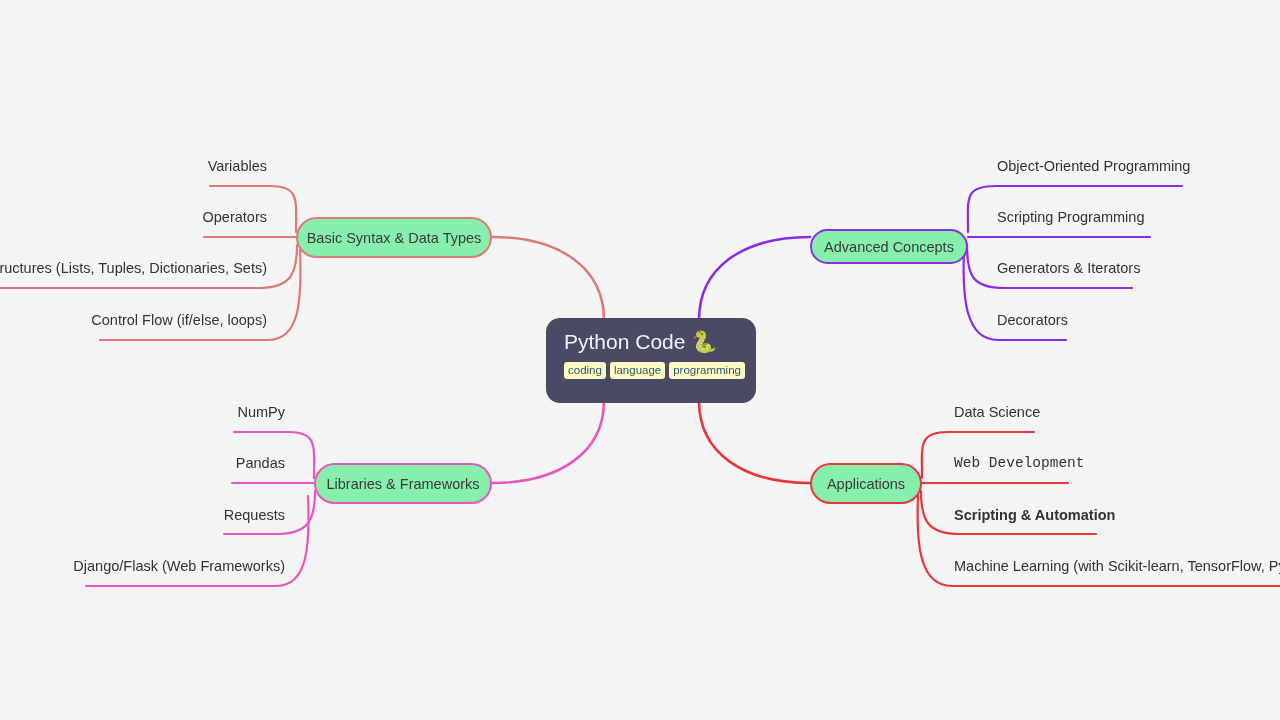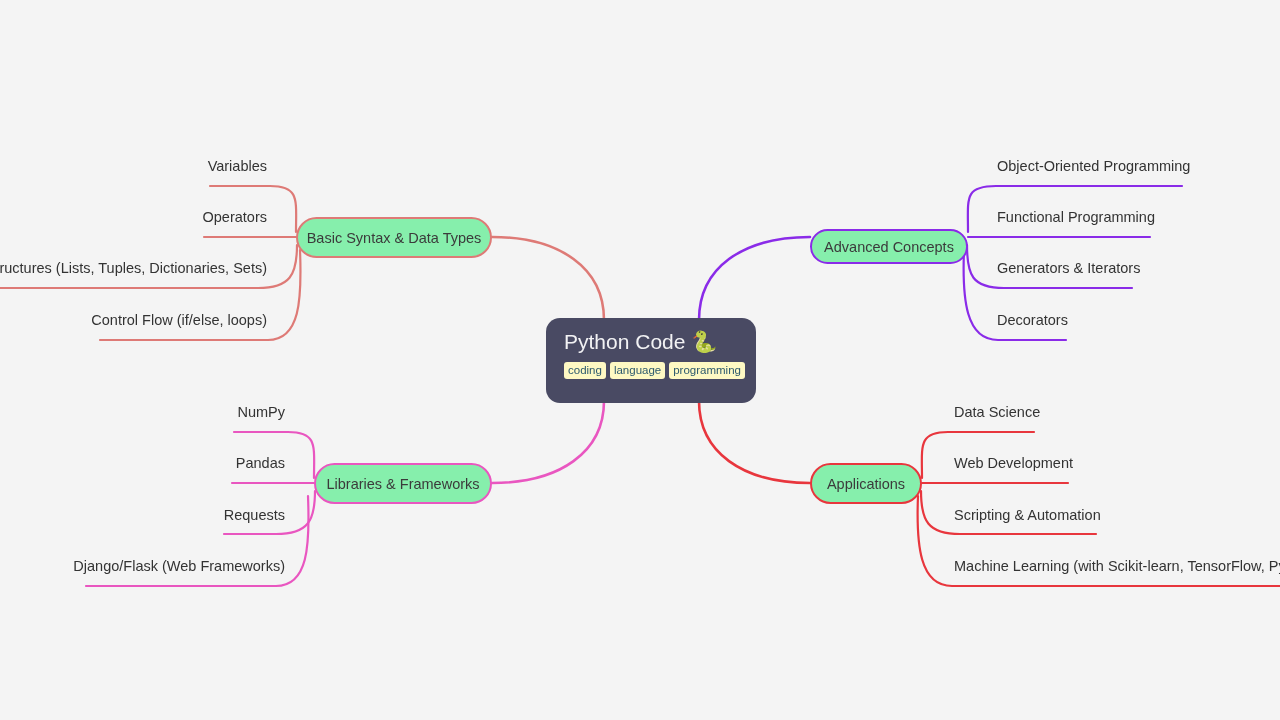--- a/index.html
+++ b/index.html
@@ -150,27 +150,27 @@
   <div class="branch-node" style="left:810px; top:463px; width:112px; height:41px; border-color:#e8363d;">
     <span>Applications</span>
   </div>
 
   <div class="leaf-label right-align" style="left:70px; top:156px; width:197px;">Variables</div>
   <div class="leaf-label right-align" style="left:70px; top:207px; width:197px;">Operators</div>
   <div class="leaf-label right-align" style="left:-90px; top:258px; width:357px;">Data Structures (Lists, Tuples, Dictionaries, Sets)</div>
   <div class="leaf-label right-align" style="left:10px; top:310px; width:257px;">Control Flow (if/else, loops)</div>
 
   <div class="leaf-label" style="left:997px; top:156px;">Object-Oriented Programming</div>
-  <div class="leaf-label" style="left:997px; top:207px;">Functional Programming</div>
+  <div class="leaf-label" style="left:997px; top:207px;">Scripting Programming</div>
   <div class="leaf-label" style="left:997px; top:258px;">Generators &amp; Iterators</div>
   <div class="leaf-label" style="left:997px; top:310px;">Decorators</div>
 
   <div class="leaf-label right-align" style="left:90px; top:402px; width:195px;">NumPy</div>
   <div class="leaf-label right-align" style="left:90px; top:453px; width:195px;">Pandas</div>
   <div class="leaf-label right-align" style="left:90px; top:505px; width:195px;">Requests</div>
   <div class="leaf-label right-align" style="left:10px; top:556px; width:275px;">Django/Flask (Web Frameworks)</div>
 
   <div class="leaf-label" style="left:954px; top:402px;">Data Science</div>
-  <div class="leaf-label" style="left:954px; top:453px;">Web Development</div>
-  <div class="leaf-label" style="left:954px; top:505px;">Scripting &amp; Automation</div>
+  <div class="leaf-label" style="left:954px; top:453px;font-family:Liberation Mono, monospace;">Web Development</div>
+  <div class="leaf-label" style="left:954px; top:505px;font-weight:bold;">Scripting &amp; Automation</div>
   <div class="leaf-label" style="left:954px; top:556px;">Machine Learning (with Scikit-learn, TensorFlow, PyTorch)</div>
 
 </div>
 
 </body></html>

